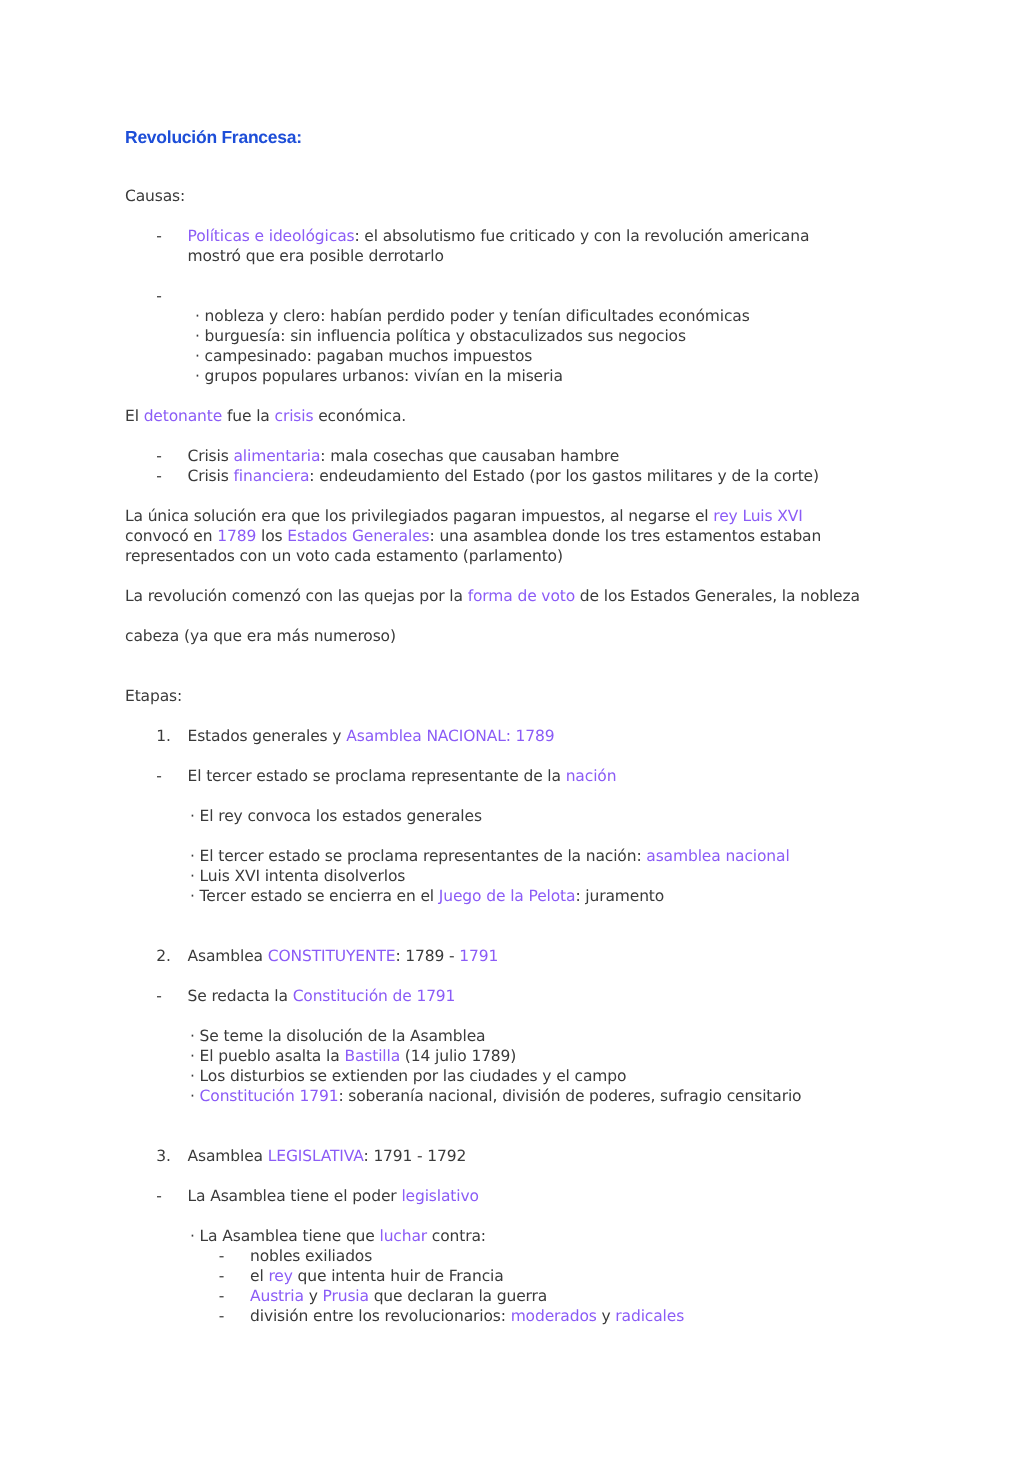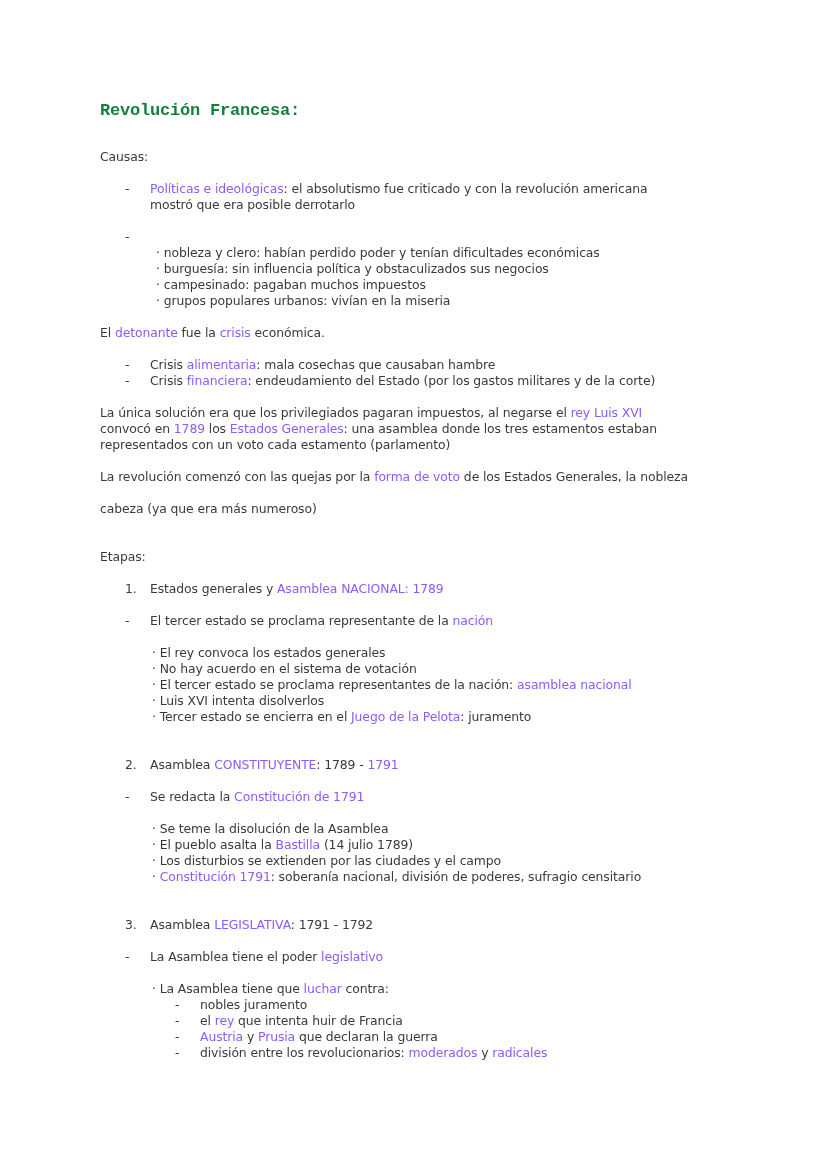--- a/index.html
+++ b/index.html
@@ -1,21 +1,21 @@
 <!DOCTYPE html>
 <html><head>
 <meta charset="utf-8">
 <style>
   html, body { margin: 0; padding: 0; background: #ffffff; }
   body { width: 828px; height: 1169px; position: relative; overflow: hidden;
          font-family: "DejaVu Sans", sans-serif; color: #3a3a3a; }
   .page { position: absolute; left: 0; top: 0; width: 828px; height: 1169px; }
   .t { position: absolute; font-size: 12.4px; line-height: 16px; white-space: nowrap; letter-spacing: -0.1px; }
-  .title { position: absolute; left: 100px; top: 101px; font-family: Liberation Mono, monospace;
-           font-weight: bold; font-size: 17px; color: #15803d; letter-spacing: -0.2px; }
+  .title { position: absolute; left: 100px; top: 101px; font-family: Liberation Sans, sans-serif;
+           font-weight: bold; font-size: 14px; color: #1d4ed8; letter-spacing: -0.2px; }
   b { font-weight: normal; color: #8b5cf6; }
   .dash { position: absolute; font-size: 12.4px; line-height: 16px; }
 </style>
 </head>
 <body>
 
 <div class="page">
 
   <div class="title">Revolución Francesa:</div>
 
@@ -45,42 +45,41 @@
   <div class="t" style="left:100px;top:469px"><span>La revolución comenzó con las quejas por la </span><b>forma de voto</b><span> de los Estados Generales, la nobleza</span></div>
   <div class="t" style="left:100px;top:501px">cabeza (ya que era más numeroso)</div>
 
   <div class="t" style="left:100px;top:549px">Etapas:</div>
 
   <span class="t" style="left:125px;top:581px">1.</span>
   <div class="t" style="left:150px;top:581px"><span>Estados generales y </span><b>Asamblea NACIONAL: 1789</b></div>
   <span class="dash" style="left:125px;top:613px">-</span>
   <div class="t" style="left:150px;top:613px"><span>El tercer estado se proclama representante de la </span><b>nación</b></div>
   <div class="t" style="left:152px;top:645px">· El rey convoca los estados generales</div>
-  <div class="t" style="left:152px;top:661px">· No hay acuerdo en el sistema de votación</div>
   <div class="t" style="left:152px;top:677px"><span>· El tercer estado se proclama representantes de la nación: </span><b>asamblea nacional</b></div>
   <div class="t" style="left:152px;top:693px">· Luis XVI intenta disolverlos</div>
   <div class="t" style="left:152px;top:709px"><span>· Tercer estado se encierra en el </span><b>Juego de la Pelota</b><span>: juramento</span></div>
 
   <span class="t" style="left:125px;top:757px">2.</span>
   <div class="t" style="left:150px;top:757px"><span>Asamblea </span><b>CONSTITUYENTE</b><span>: 1789 - </span><b>1791</b></div>
   <span class="dash" style="left:125px;top:789px">-</span>
   <div class="t" style="left:150px;top:789px"><span>Se redacta la </span><b>Constitución de 1791</b></div>
   <div class="t" style="left:152px;top:821px">· Se teme la disolución de la Asamblea</div>
   <div class="t" style="left:152px;top:837px"><span>· El pueblo asalta la </span><b>Bastilla</b><span> (14 julio 1789)</span></div>
   <div class="t" style="left:152px;top:853px">· Los disturbios se extienden por las ciudades y el campo</div>
   <div class="t" style="left:152px;top:869px"><span>· </span><b>Constitución 1791</b><span>: soberanía nacional, división de poderes, sufragio censitario</span></div>
 
   <span class="t" style="left:125px;top:917px">3.</span>
   <div class="t" style="left:150px;top:917px"><span>Asamblea </span><b>LEGISLATIVA</b><span>: 1791 - 1792</span></div>
   <span class="dash" style="left:125px;top:949px">-</span>
   <div class="t" style="left:150px;top:949px"><span>La Asamblea tiene el poder </span><b>legislativo</b></div>
   <div class="t" style="left:152px;top:981px"><span>· La Asamblea tiene que </span><b>luchar</b><span> contra:</span></div>
 
   <span class="dash" style="left:175px;top:997px">-</span>
-  <div class="t" style="left:200px;top:997px">nobles juramento</div>
+  <div class="t" style="left:200px;top:997px">nobles exiliados</div>
   <span class="dash" style="left:175px;top:1013px">-</span>
   <div class="t" style="left:200px;top:1013px"><span>el </span><b>rey</b><span> que intenta huir de Francia</span></div>
   <span class="dash" style="left:175px;top:1029px">-</span>
   <div class="t" style="left:200px;top:1029px"><b>Austria</b><span> y </span><b>Prusia</b><span> que declaran la guerra</span></div>
   <span class="dash" style="left:175px;top:1045px">-</span>
   <div class="t" style="left:200px;top:1045px"><span>división entre los revolucionarios: </span><b>moderados</b><span> y </span><b>radicales</b></div>
 
 </div>
 
 </body></html>

